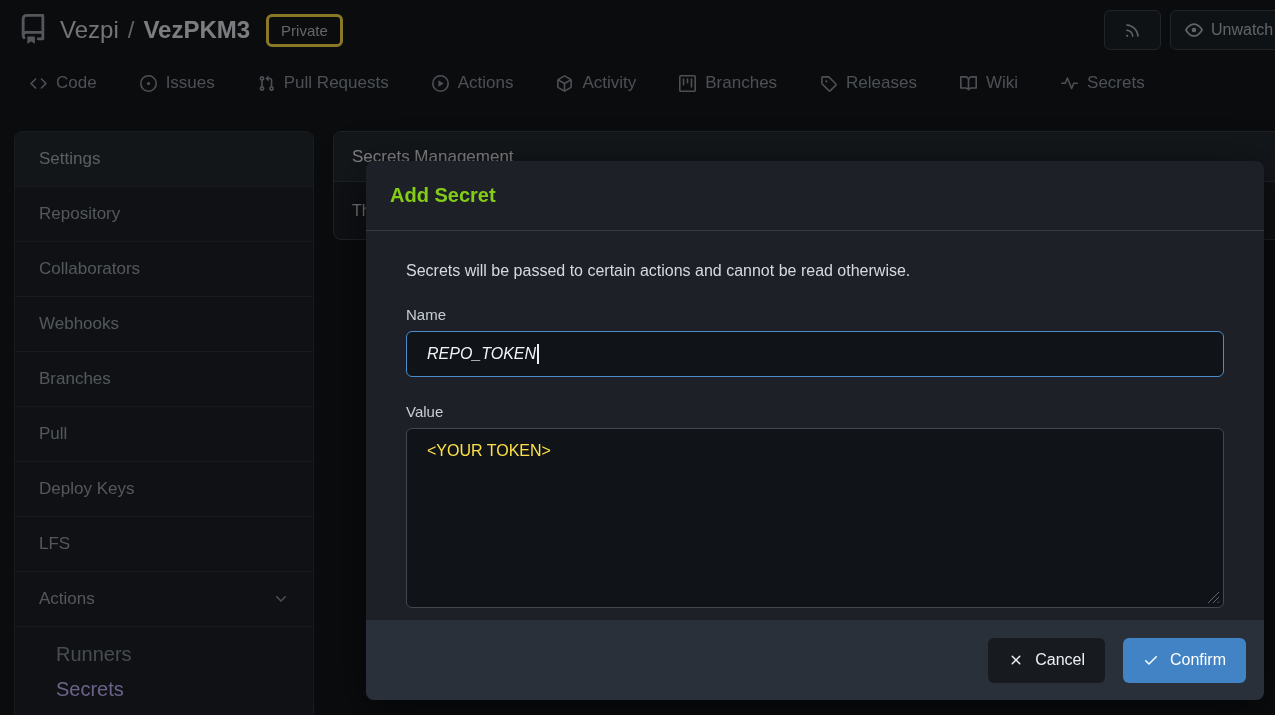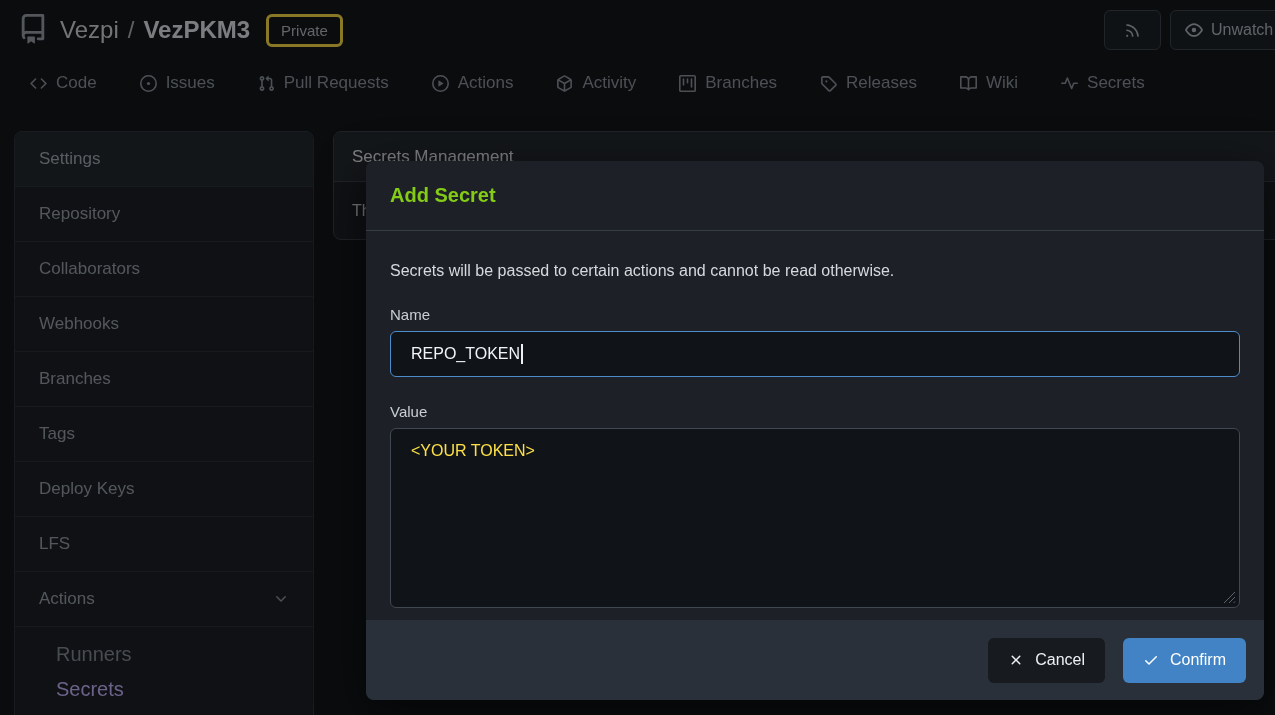--- a/index.html
+++ b/index.html
@@ -43,24 +43,24 @@
   .panel-header { height:50px; display:flex; align-items:center; padding:0 18px; background:#262b31; border-bottom:1px solid #3a414a; border-radius:8px 8px 0 0; color:#eceef1; font-size:17px; font-weight:400; }
   .panel-body { height:57px; display:flex; align-items:center; padding:0 18px; color:#d8dbdf; font-size:16px; }
 
   
   .overlay { position:absolute; inset:0; background:rgba(0,0,0,0.46); z-index:5; }
 
   
   .modal { position:absolute; left:366px; top:161px; width:898px; height:539px; background:#1d2127; border-radius:8px; z-index:10; box-shadow:0 10px 45px rgba(0,0,0,0.6); }
   .modal-header { height:70px; display:flex; align-items:center; padding:0 24px; border-bottom:1px solid #353c44; }
   .modal-title { font-size:20px; font-weight:700; color:#84cc16; }
-  .modal-body { padding:31px 24px 0; }
+  .modal-body { padding:31px 40px 0; }
   .modal-message { font-size:16px; color:#d6dade; }
   .field-label { margin-top:26px; font-size:15px; color:#c9ced4; }
-  .text-input { margin-top:8px; height:46px; background:#101419; border:1px solid var(--input_focus_border,#4b8cc9); border-radius:6px; display:flex; align-items:center; padding:0 20px; font-size:16px; color:#f2f4f6; cursor:text; }
+  .text-input { margin-top:8px; height:46px; background:#101419; border:1px solid var(--input_focus_border,#4b8cc9); border-radius:6px; display:flex; align-items:center; padding:0 20px; font-size:16px; color:#f2f4f6; cursor:text;font-style:italic; }
   .caret { width:2px; height:20px; background:#eef1f4; margin-left:1px; }
   .textarea { position:relative; margin-top:8px; height:180px; background:#101419; border:1px solid #414851; border-radius:6px; padding:13px 20px; font-size:16px; color:#fde047; cursor:text; }
   .resize-handle { position:absolute; right:3px; bottom:3px; }
   .modal-footer { position:absolute; left:0; right:0; bottom:0; height:80px; background:#2a303a; border-radius:0 0 8px 8px; display:flex; align-items:center; justify-content:flex-end; gap:18px; padding-right:18px; }
   .btn { height:45px; border:none; border-radius:6px; display:flex; align-items:center; gap:11px; padding:8px 20px; font-size:16px; font-family:inherit; cursor:pointer; }
   .btn-cancel { background:#171a1f; color:#eef1f4; }
   .btn-confirm { background:var(--primary,#4183c4); color:#ffffff; }
 </style>
 </head>
 <body>
@@ -182,21 +182,21 @@
     <div class="side-item">
         <span>Collaborators</span>
       </div>
     <div class="side-item">
         <span>Webhooks</span>
       </div>
     <div class="side-item">
         <span>Branches</span>
       </div>
     <div class="side-item">
-        <span>Tags</span>
+        <span>Pull</span>
       </div>
     <div class="side-item">
         <span>Deploy Keys</span>
       </div>
     <div class="side-item">
         <span>LFS</span>
       </div>
     <div class="side-item">
       <span>Actions</span>
       <span class="chev">

